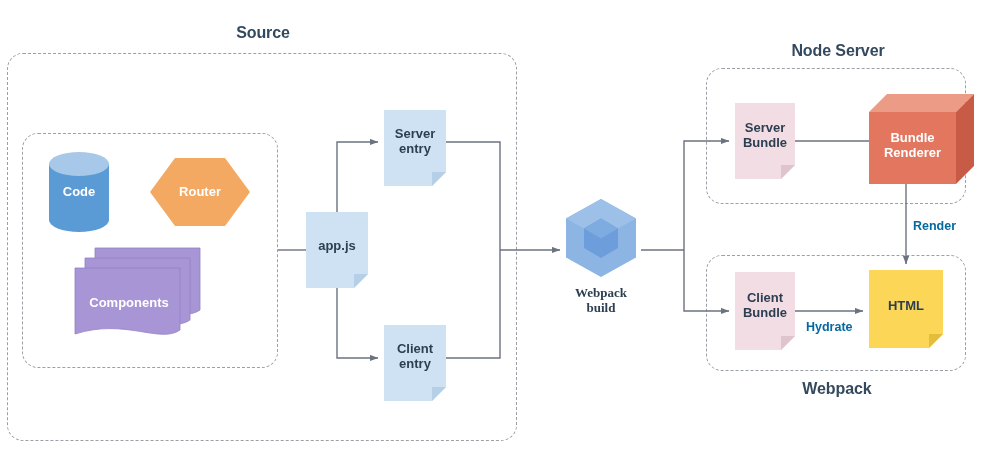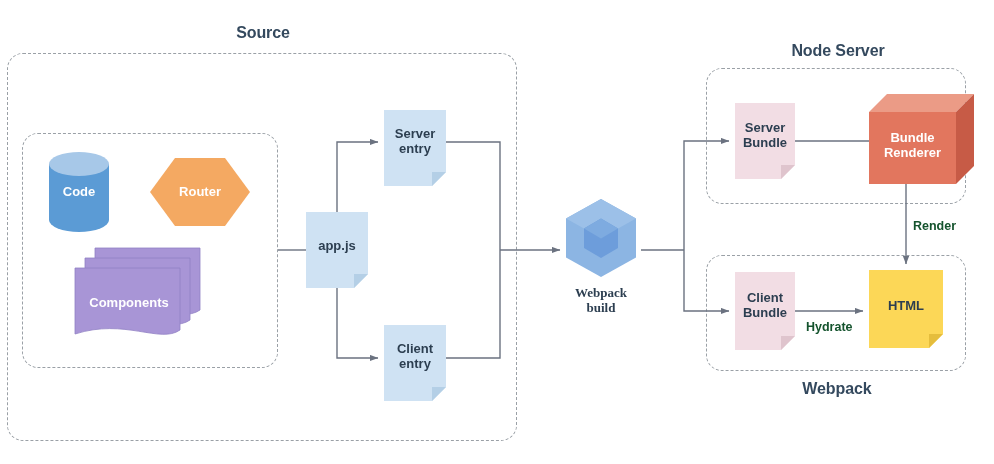--- a/index.html
+++ b/index.html
@@ -52,21 +52,21 @@
   .note {
     position: absolute;
     display: block;
   }
   .note svg, .shape svg { display: block; overflow: visible; }
 
   .conn { position: absolute; left: 0; top: 0; width: 994px; height: 464px; pointer-events: none; }
 
   .edge-label {
     position: absolute;
-    color: #14532d;
+    color: #0369a1;
     font-weight: bold;
     font-size: 12.5px;
     white-space: nowrap;
   }
   .shape { position: absolute; }
 </style>
 </head>
 <body>
 
 <div id="diagram">

